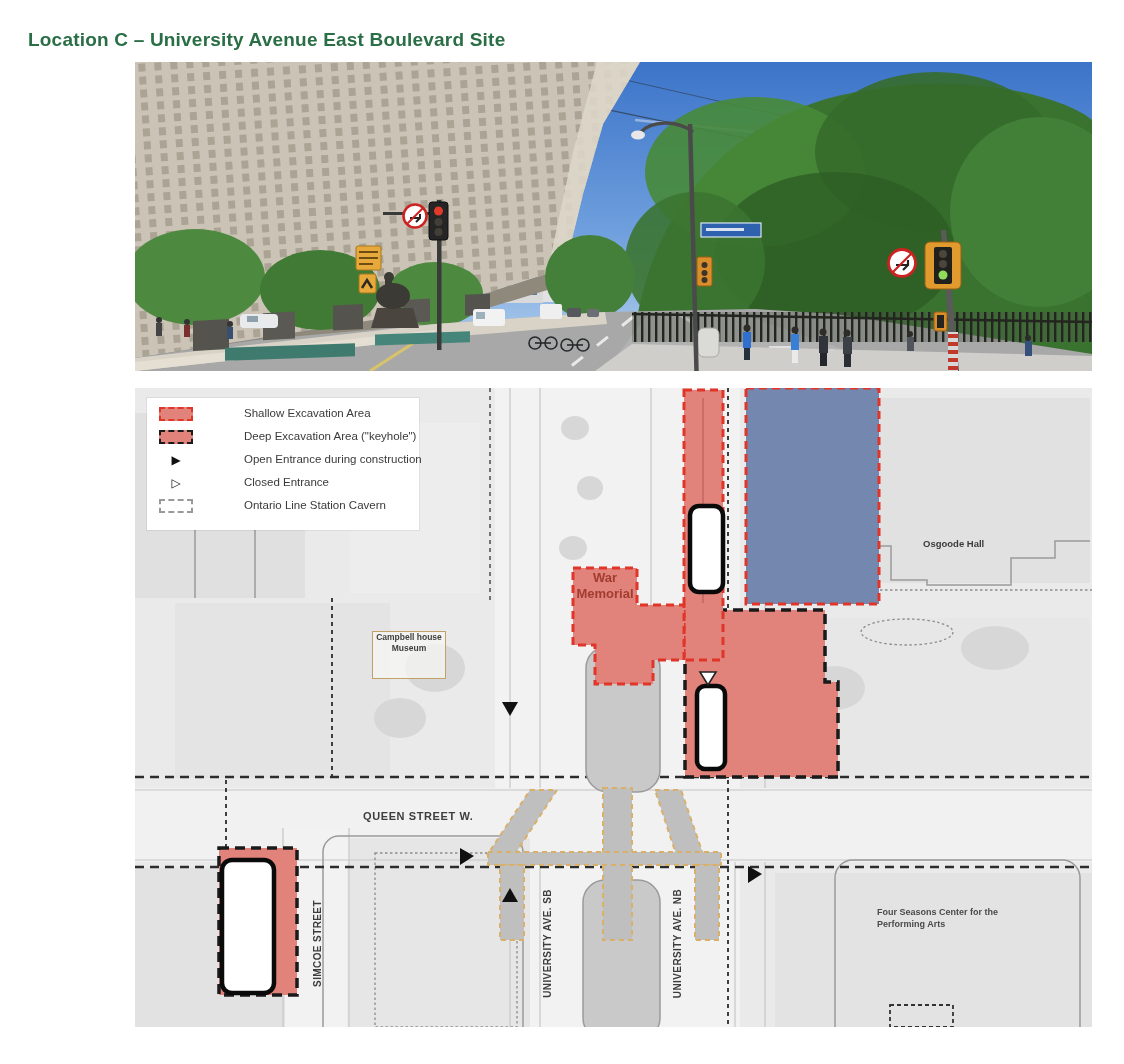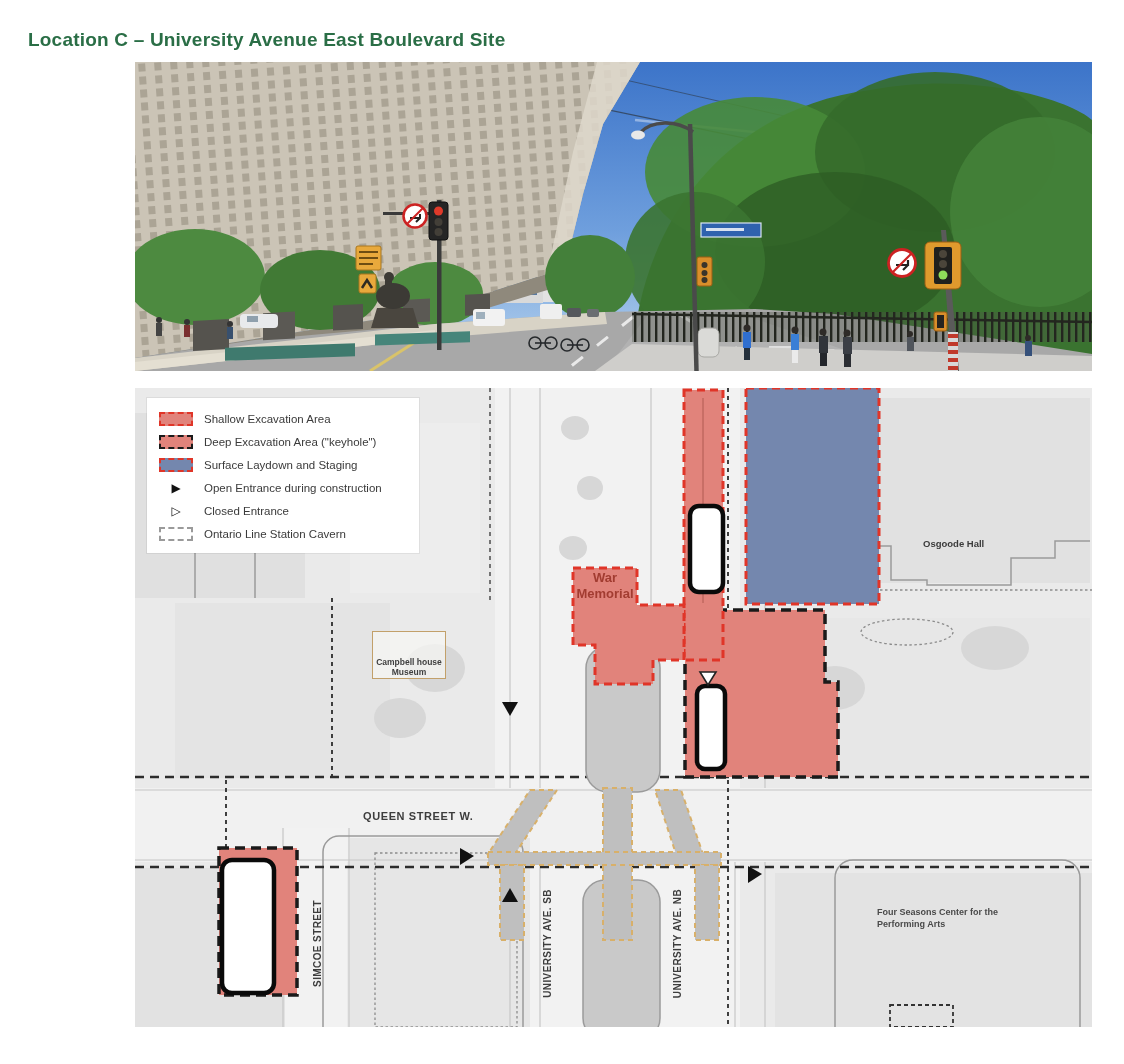--- a/index.html
+++ b/index.html
@@ -12,38 +12,38 @@
        font-family:"Liberation Sans","DejaVu Sans",sans-serif;}
   .page-title{position:absolute;left:28px;top:16px;font-size:19px;font-weight:bold;
        color:var(--heading_green);letter-spacing:0.2px;}
   .photo-frame{position:absolute;left:135px;top:62px;width:957px;height:309px;overflow:hidden;}
   .map-frame{position:absolute;left:135px;top:388px;width:957px;height:639px;overflow:hidden;}
   .map-frame svg,.photo-frame svg{display:block;}
 
   
   .legend{position:absolute;left:12px;top:10px;width:272px;background:#ffffff;
       box-shadow:0 0 0 1px rgba(0,0,0,0.06);padding:9px 10px 8px 12px;box-sizing:border-box;}
-  .legend-row{display:flex;align-items:center;height:23px;}
+  .legend-row{display:flex;height:23px;gap:40px;}
   .legend-sw{width:34px;height:14px;box-sizing:border-box;margin-right:11px;flex:0 0 34px;}
   .legend-label{font-size:11.5px;color:#3a3a3a;white-space:nowrap;}
   .sw-shallow{background:var(--shallow_fill);border:2.5px dashed var(--red_dash);}
   .sw-deep{background:var(--shallow_fill);border:2.5px dashed var(--black_dash);}
   .sw-staging{background:var(--staging_fill);border:2.5px dashed var(--red_dash);}
   .sw-tri{border:none;background:none;text-align:center;font-size:12px;line-height:14px;color:#111;}
   .sw-ttc{background:#ececec;border:2px dashed var(--ttc_tan);}
   .sw-cavern{background:#fff;border:2px dashed #9a9a9a;}
   .sw-new{background:#fff;border:3px solid #0a0a0a;border-radius:5px;}
 
   
   .mlabel{position:absolute;font-weight:bold;color:var(--label_gray);}
   .lbl-war{left:437px;top:182px;width:66px;font-size:13px;line-height:1.2;text-align:center;
       color:var(--war_label_red);}
   .lbl-osgoode{left:788px;top:150px;font-size:9.5px;color:#3b3b3b;}
   .lbl-campbell{left:237px;top:243px;width:74px;height:48px;border:1.5px solid #c2a06a;
-      background:rgba(247,247,244,0.72);display:flex;align-items:flex-end;justify-content:center;
+      background:rgba(247,247,244,0.72);display:flex;align-items:flex-start;justify-content:center;
       text-align:center;font-size:8.5px;line-height:1.25;box-sizing:border-box;}
   .lbl-queen{left:228px;top:422px;font-size:11px;letter-spacing:0.6px;color:#3d3d3d;text-align:right;}
   .vlabel{position:absolute;width:120px;height:13px;font-weight:bold;font-size:10px;
       color:#3d3d3d;text-align:center;transform:rotate(-90deg);letter-spacing:0.4px;}
   .lbl-simcoe{left:123px;top:549px;}
   .lbl-univ-sb{left:353px;top:549px;}
   .lbl-univ-nb{left:483px;top:549px;}
   .lbl-fourseasons{left:742px;top:518px;width:152px;text-align:left;font-size:9px;
       line-height:1.35;color:#4a4a4a;}
 </style>
@@ -369,24 +369,20 @@
   <div class="legend">
     <div class="legend-row">
       <span class="legend-sw sw-shallow"></span>
       <span class="legend-label">Shallow Excavation Area</span>
     </div>
     <div class="legend-row">
       <span class="legend-sw sw-deep"></span>
       <span class="legend-label">Deep Excavation Area ("keyhole")</span>
     </div>
     <div class="legend-row">
-      <span class="legend-sw sw-staging"></span>
-      <span class="legend-label">Surface Laydown and Staging</span>
-    </div>
-    <div class="legend-row">
       <span class="legend-sw sw-tri">▶</span>
       <span class="legend-label">Open Entrance during construction</span>
     </div>
     <div class="legend-row">
       <span class="legend-sw sw-tri">▷</span>
       <span class="legend-label">Closed Entrance</span>
     </div>
     <div class="legend-row">
       <span class="legend-sw sw-cavern"></span>
       <span class="legend-label">Ontario Line Station Cavern</span>

